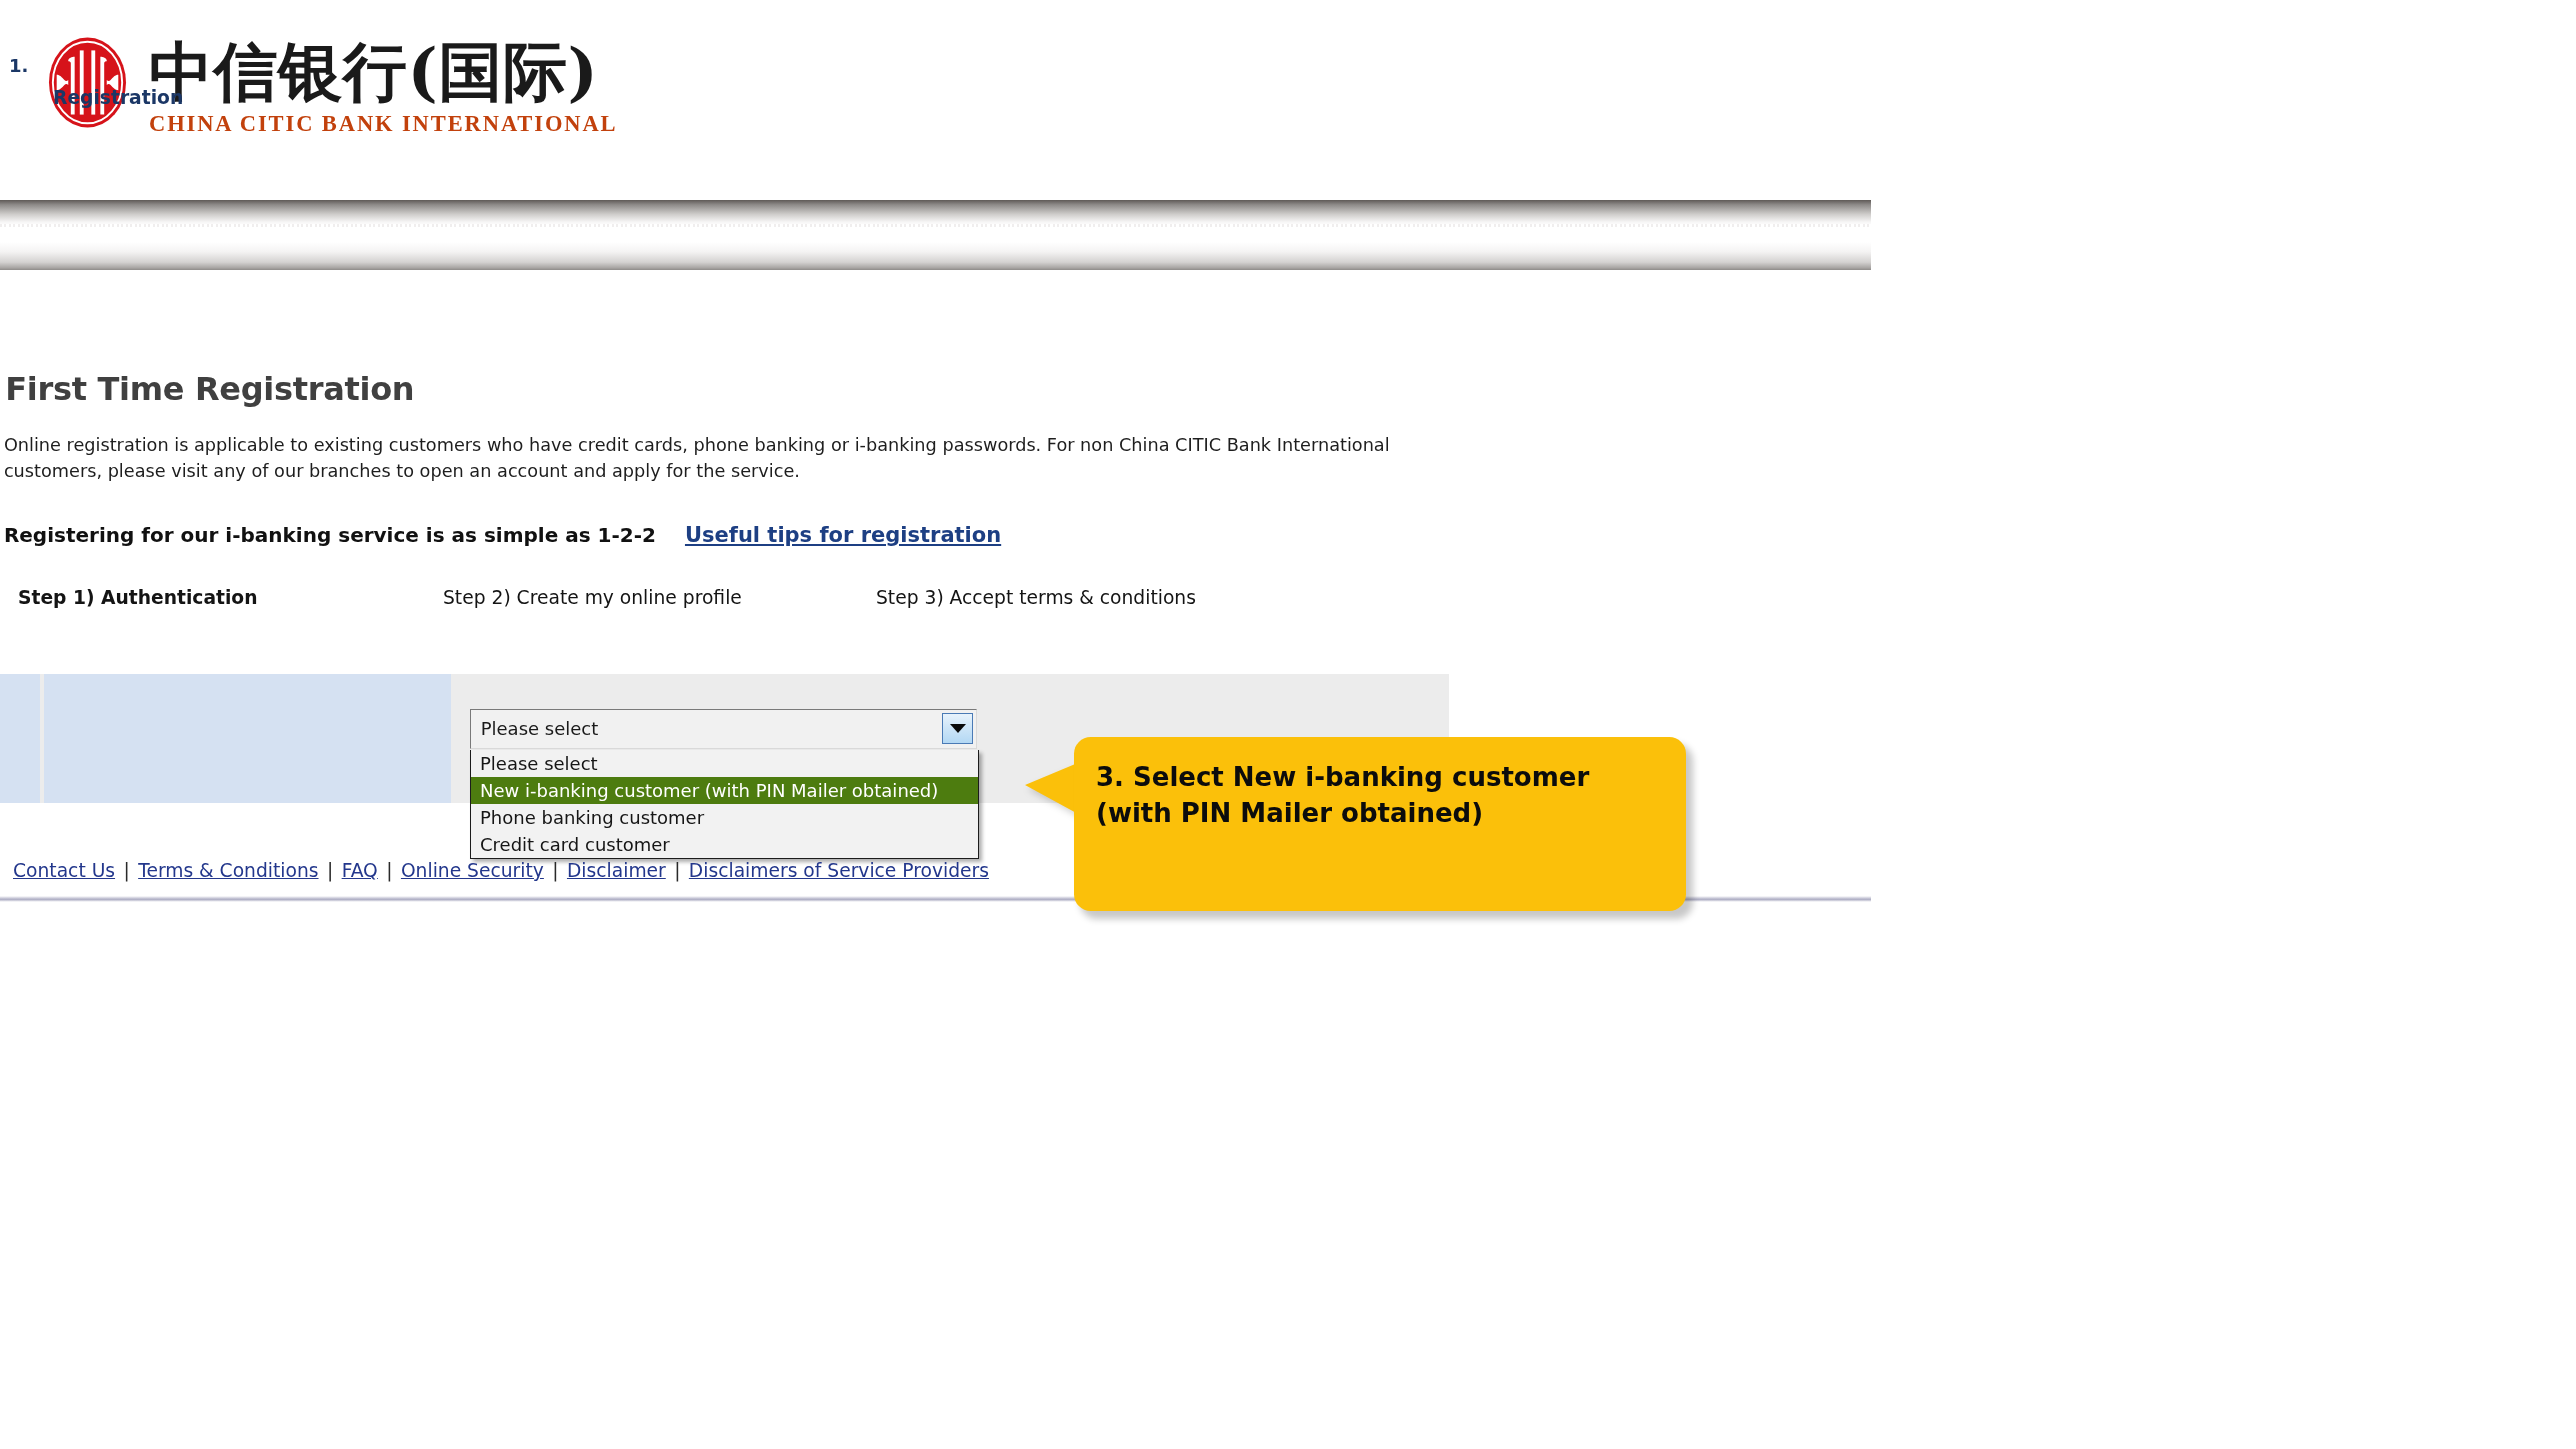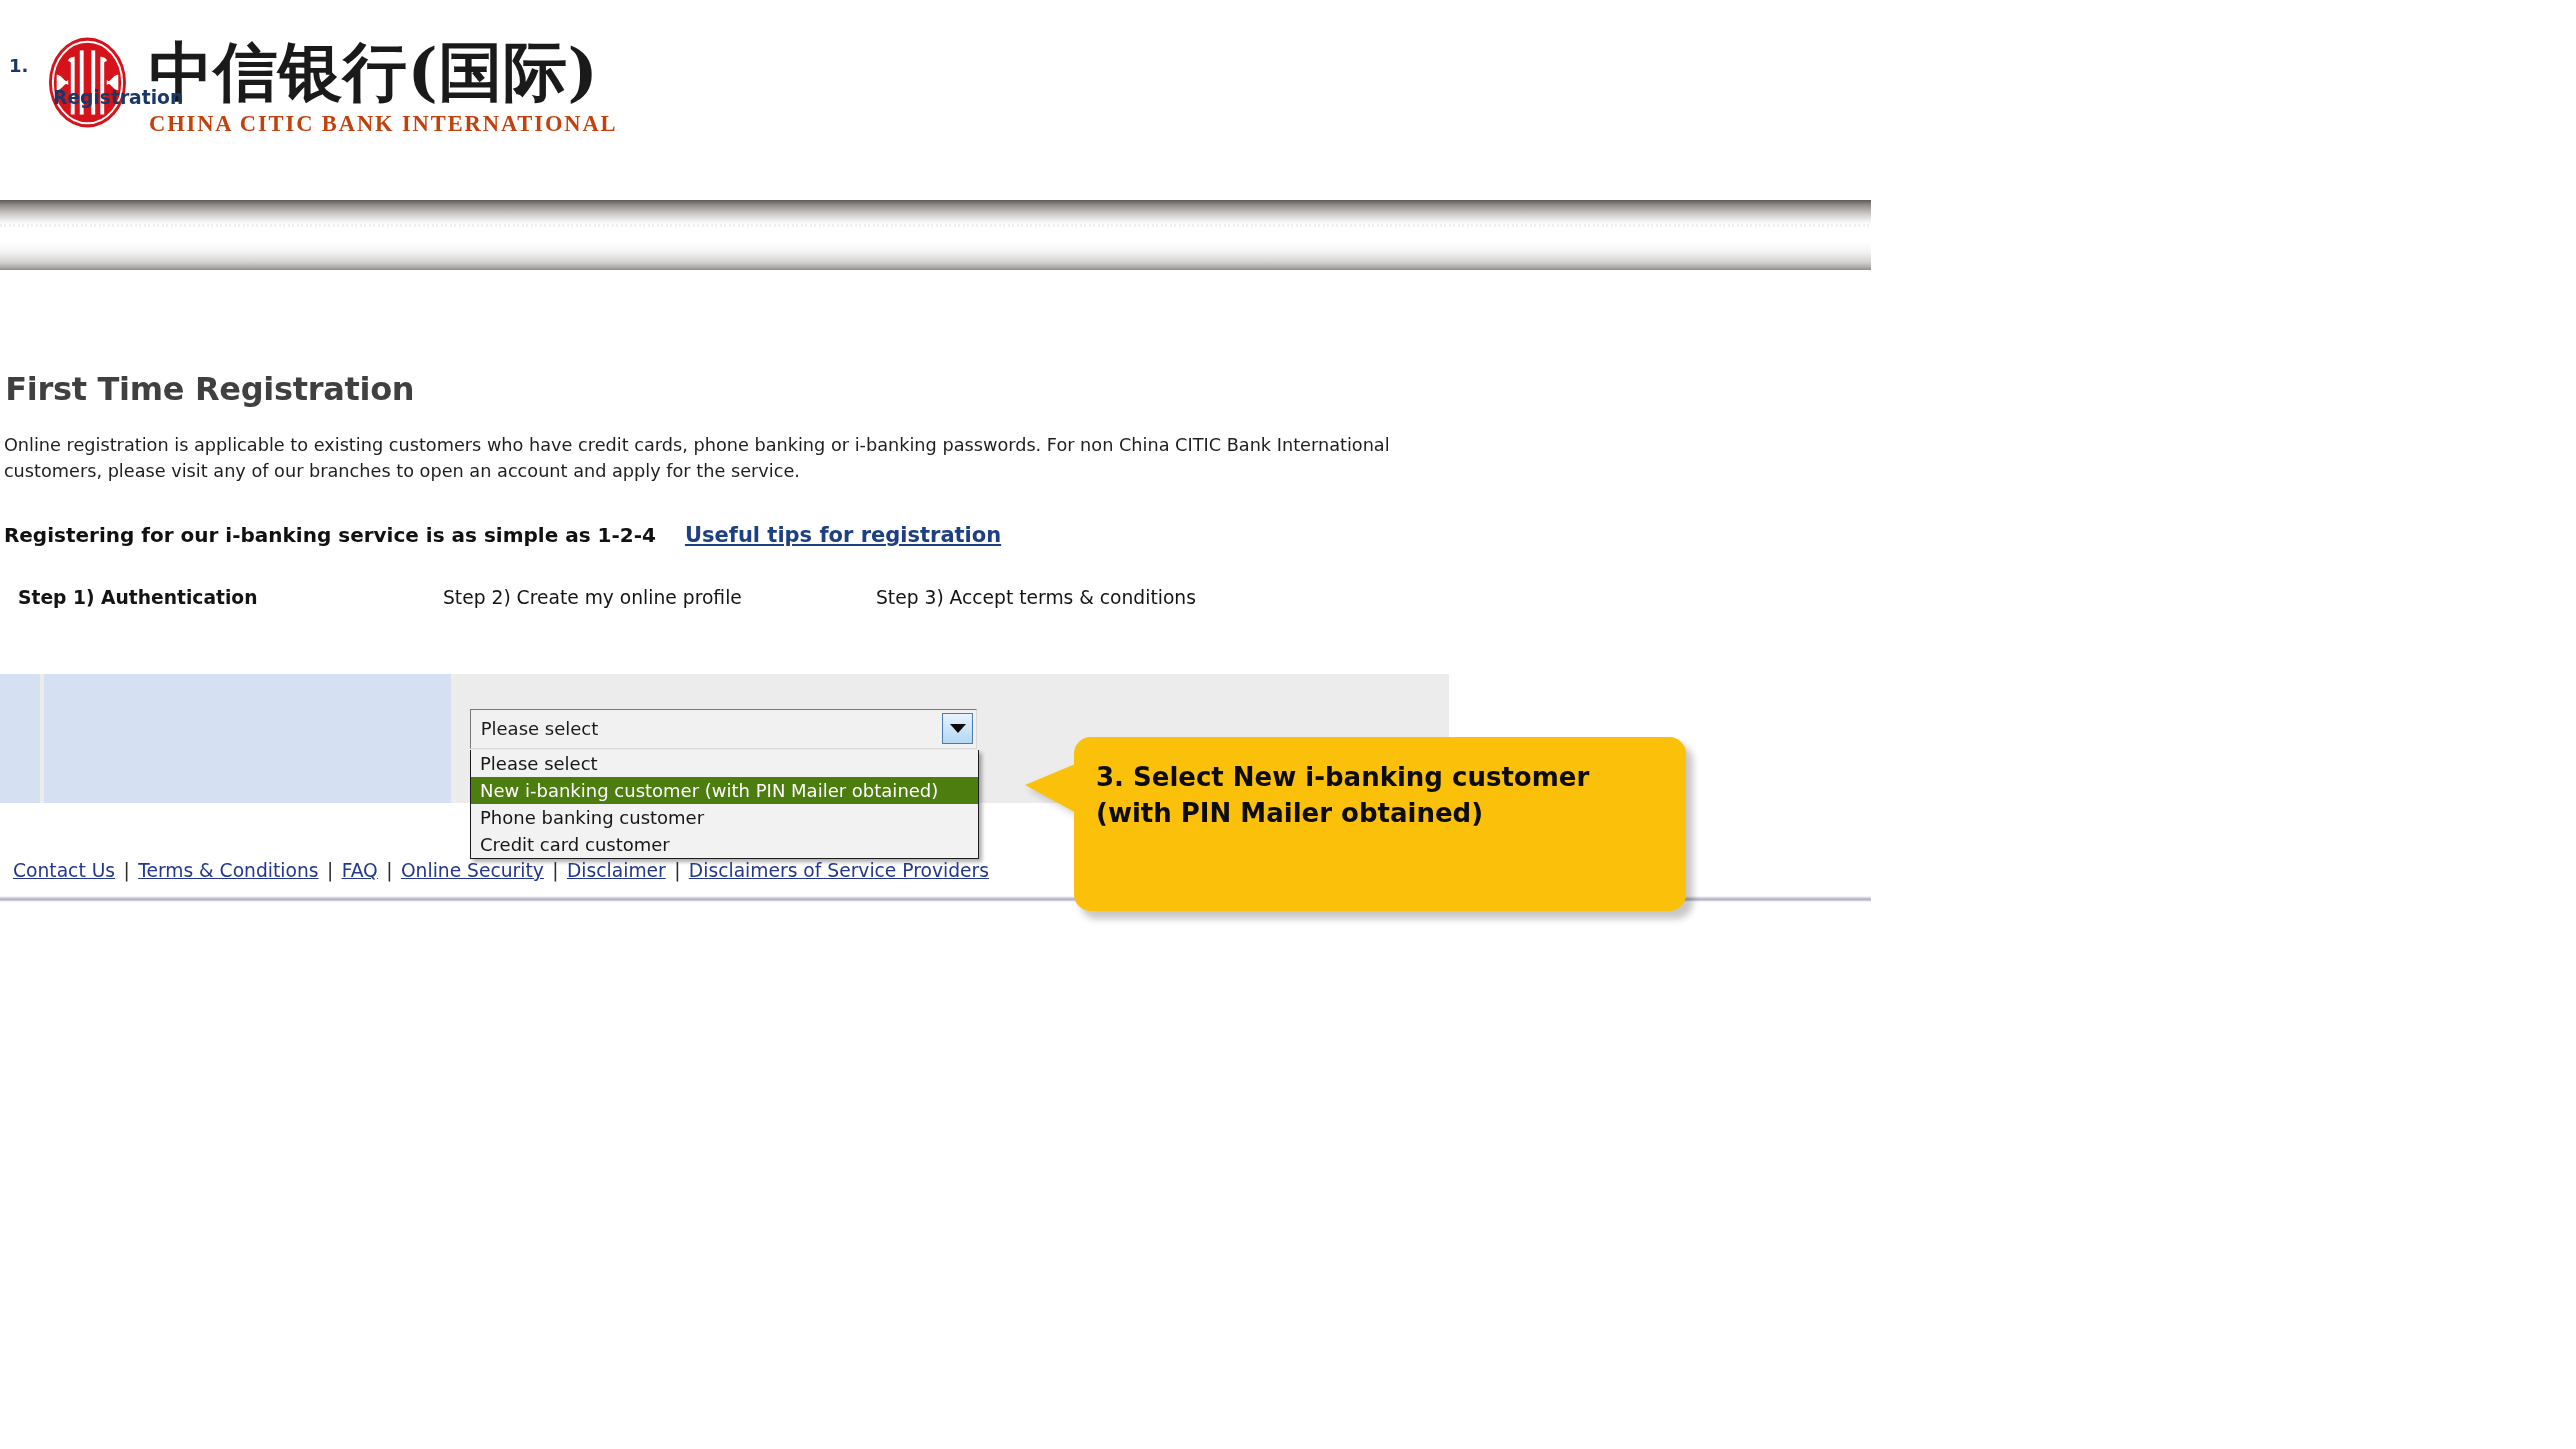--- a/index.html
+++ b/index.html
@@ -393,21 +393,21 @@
     <div id="bar-bottom"></div>
   </div>
 
   <div id="main">
 
     <h1 id="page-title">First Time Registration</h1>
 
     <p id="intro">Online registration is applicable to existing customers who have credit cards, phone banking or i-banking passwords. For non China CITIC Bank International customers, please visit any of our branches to open an account and apply for the service.</p>
 
     <div id="tagline-row">
-      <span id="tagline">Registering for our i-banking service is as simple as 1-2-4</span>
+      <span id="tagline">Registering for our i-banking service is as simple as 1-2-2</span>
       <a id="tips-link" href="#">Useful tips for registration</a>
     </div>
 
     <div id="steps-row">
       <span class="step active" id="step-1">Step 1) Authentication</span>
       <span class="step" id="step-2">Step 2) Create my online profile</span>
       <span class="step" id="step-3">Step 3) Accept terms &amp; conditions</span>
     </div>
 
     <div id="form-table">

